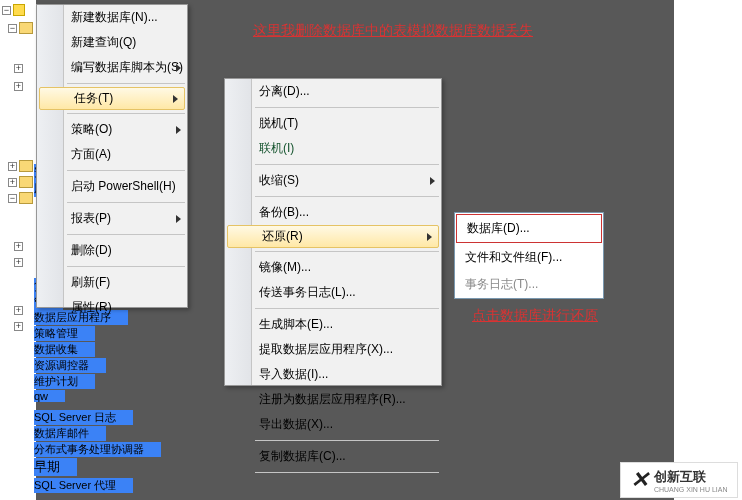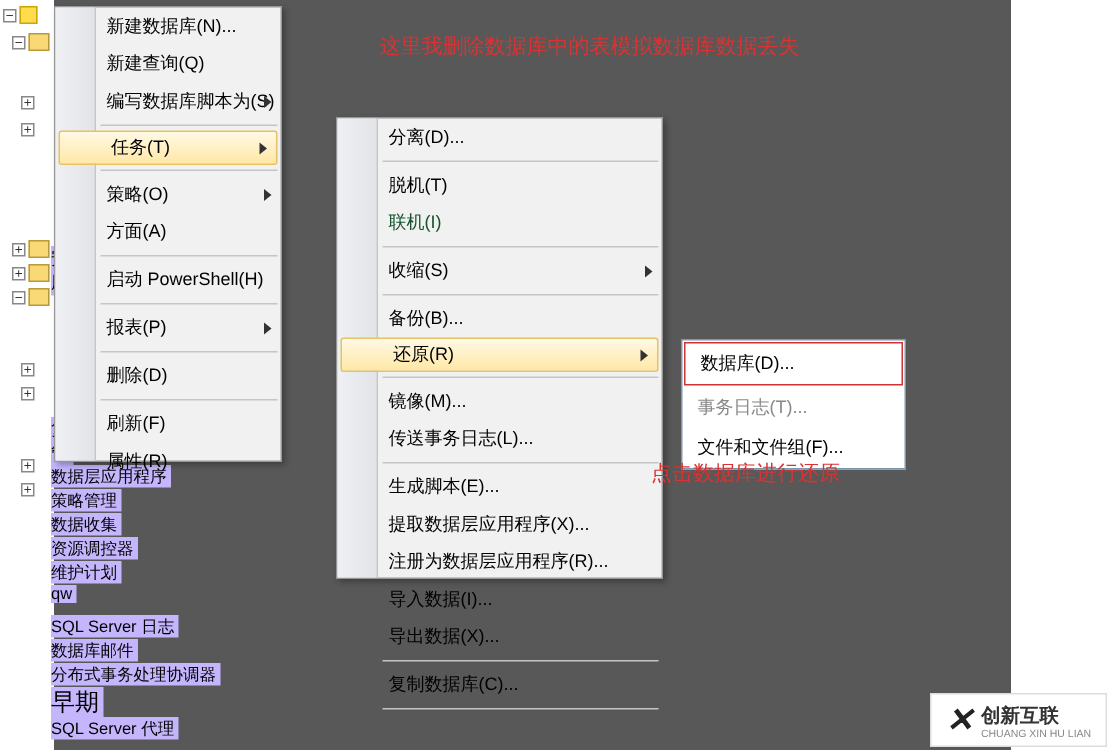--- a/index.html
+++ b/index.html
@@ -2,33 +2,33 @@
 <html><head>
 <meta charset="utf-8">
 <style>
 * { margin: 0; padding: 0; box-sizing: border-box; font-family: "Microsoft YaHei", SimSun, sans-serif; }
 body { width: 742px; height: 500px; background: #585858; position: relative; overflow: hidden; }
 .left-tree { position: absolute; left: 0; top: 0; width: 36px; height: 500px; background: #fff; }
 .tree-node { display: flex; align-items: center; height: 16px; padding-left: 2px; font-size: 11px; }
 .tree-plus { width: 9px; height: 9px; border: 1px solid #888; background: #fff; text-align: center; line-height: 6px; font-size: 9px; color: #333; margin-right: 2px; }
 .tree-folder { width: 14px; height: 12px; background: #f9d876; border: 1px solid #b89a3c; }
 .tree-icon-ylw { width: 12px; height: 12px; background: #ffdb4d; border: 1px solid #c9a600; }
-.left-label { position: absolute; left: 34px; font-size: 12px; color: #000; background: #c4b5fd; padding-right: 3px; white-space: nowrap; }
+.left-label { position: absolute; left: 34px; font-size: 12px; color: #000; background: #3b82f6; padding-right: 17px; white-space: nowrap; }
 .menu { position: absolute; background: #f1f1f1; border: 1px solid #979797; box-shadow: 2px 2px 4px rgba(0,0,0,0.3); font-size: 12px; }
 .menu-strip { position: absolute; left: 0; top: 0; bottom: 0; width: 27px; background: linear-gradient(to right, #eef0f3, #e2e4e8); border-right: 1px solid #c5c5c5; }
 .menu-item { position: relative; height: 25px; display: flex; align-items: center; padding-left: 34px; padding-right: 20px; cursor: default; white-space: nowrap; }
 .menu-item.hl { background: linear-gradient(to bottom, #fff9e4, #ffe8a6); border: 1px solid #e5c365; border-radius: 2px; margin: 0 2px; height: 23px; }
 .menu-item.disabled { color: #14532d; }
 .menu-sep { height: 1px; background: #c5c5c5; margin: 3px 2px 3px 30px; }
 .arrow { position: absolute; right: 6px; top: 50%; transform: translateY(-50%); width: 0; height: 0; border-top: 4px solid transparent; border-bottom: 4px solid transparent; border-left: 5px solid #333; }
-.submenu3 { position: absolute; background: #fff; border: 1px solid #7a98af; font-size: 12px; width: 150px; margin-top: 14px; }
+.submenu3 { position: absolute; background: #fff; border: 1px solid #7a98af; font-size: 12px; width: 150px; }
 .sub3-item { padding: 5px 10px; cursor: default; }
 .sub3-red { border: 1px solid #cc3333; margin: 1px; }
 .sub3-grey { color: #888; }
-.annot { position: absolute; font-size: 14px; color: #d93333; }
+.annot { position: absolute; font-size: 14px; color: #d93333; text-decoration: underline; }
 .gray-area { position: absolute; left: 230px; top: 0; right: 68px; bottom: 0; background: #585858; }
 .white-edge { position: absolute; right: 0; top: 0; width: 68px; height: 500px; background: #fff; }
 .logo { position: absolute; right: 4px; bottom: 2px; width: 118px; height: 36px; background: #fff; border: 1px solid #ddd; display: flex; align-items: center; justify-content: center; font-size: 10px; color: #333; }
 .logo-x { font-size: 22px; font-weight: bold; color: #222; margin-right: 5px; font-style: italic; }
 </style>
 </head>
 <body>
 
 <div class="gray-area"></div>
 <div class="white-edge"></div>
@@ -80,21 +80,21 @@
 <span class="left-label" style="top:294px;">管</span>
 <span class="left-label" style="top:310px;font-size:11px;">数据层应用程序</span>
 <span class="left-label" style="top:326px;font-size:11px;">策略管理</span>
 <span class="left-label" style="top:342px;font-size:11px;">数据收集</span>
 <span class="left-label" style="top:358px;font-size:11px;">资源调控器</span>
 <span class="left-label" style="top:374px;font-size:11px;">维护计划</span>
 <span class="left-label" style="top:390px;font-size:11px;">qw</span>
 <span class="left-label" style="top:410px;font-size:11px;">SQL Server 日志</span>
 <span class="left-label" style="top:426px;font-size:11px;">数据库邮件</span>
 <span class="left-label" style="top:442px;font-size:11px;">分布式事务处理协调器</span>
-<span class="left-label" style="top:458px;font-size:16px;text-align:right;">早期</span>
+<span class="left-label" style="top:458px;font-size:13px;text-align:right;">早期</span>
 <span class="left-label" style="top:478px;font-size:11px;">SQL Server 代理</span>
 
 <div class="menu" style="left:36px; top:4px; width:152px; height:304px;">
   <div class="menu-strip"></div>
   <div class="menu-item">
       <span>新建数据库(N)...</span>
     </div>
   <div class="menu-item">
       <span>新建查询(Q)</span>
     </div>
@@ -170,44 +170,44 @@
       <span>传送事务日志(L)...</span>
     </div>
   <div class="menu-sep"></div>
   <div class="menu-item">
       <span>生成脚本(E)...</span>
     </div>
   <div class="menu-item">
       <span>提取数据层应用程序(X)...</span>
     </div>
   <div class="menu-item">
+      <span>导入数据(I)...</span>
+    </div>
+  <div class="menu-item">
       <span>注册为数据层应用程序(R)...</span>
-    </div>
-  <div class="menu-item">
-      <span>导入数据(I)...</span>
     </div>
   <div class="menu-item">
       <span>导出数据(X)...</span>
     </div>
   <div class="menu-sep"></div>
   <div class="menu-item">
       <span>复制数据库(C)...</span>
     </div>
   <div class="menu-sep"></div>
 
 </div>
 
 <div class="submenu3" style="left:454px; top:212px;">
   <div class="sub3-item sub3-red"><span>数据库(D)...</span></div>
+  <div class="sub3-item"><span>文件和文件组(F)...</span></div>
   <div class="sub3-item sub3-grey"><span>事务日志(T)...</span></div>
-  <div class="sub3-item"><span>文件和文件组(F)...</span></div>
 </div>
 
 <div class="annot" style="left:253px; top:22px;">这里我删除数据库中的表模拟数据库数据丢失</div>
-<div class="annot" style="left:434px; top:307px;">点击数据库进行还原</div>
+<div class="annot" style="left:472px; top:307px;">点击数据库进行还原</div>
 
 <div class="logo">
   <span class="logo-x">✕</span>
   <div>
     <div style="font-size:13px;font-weight:bold;">创新互联</div>
     <div style="font-size:7px;color:#888;">CHUANG XIN HU LIAN</div>
   </div>
 </div>
 
 </body></html>

